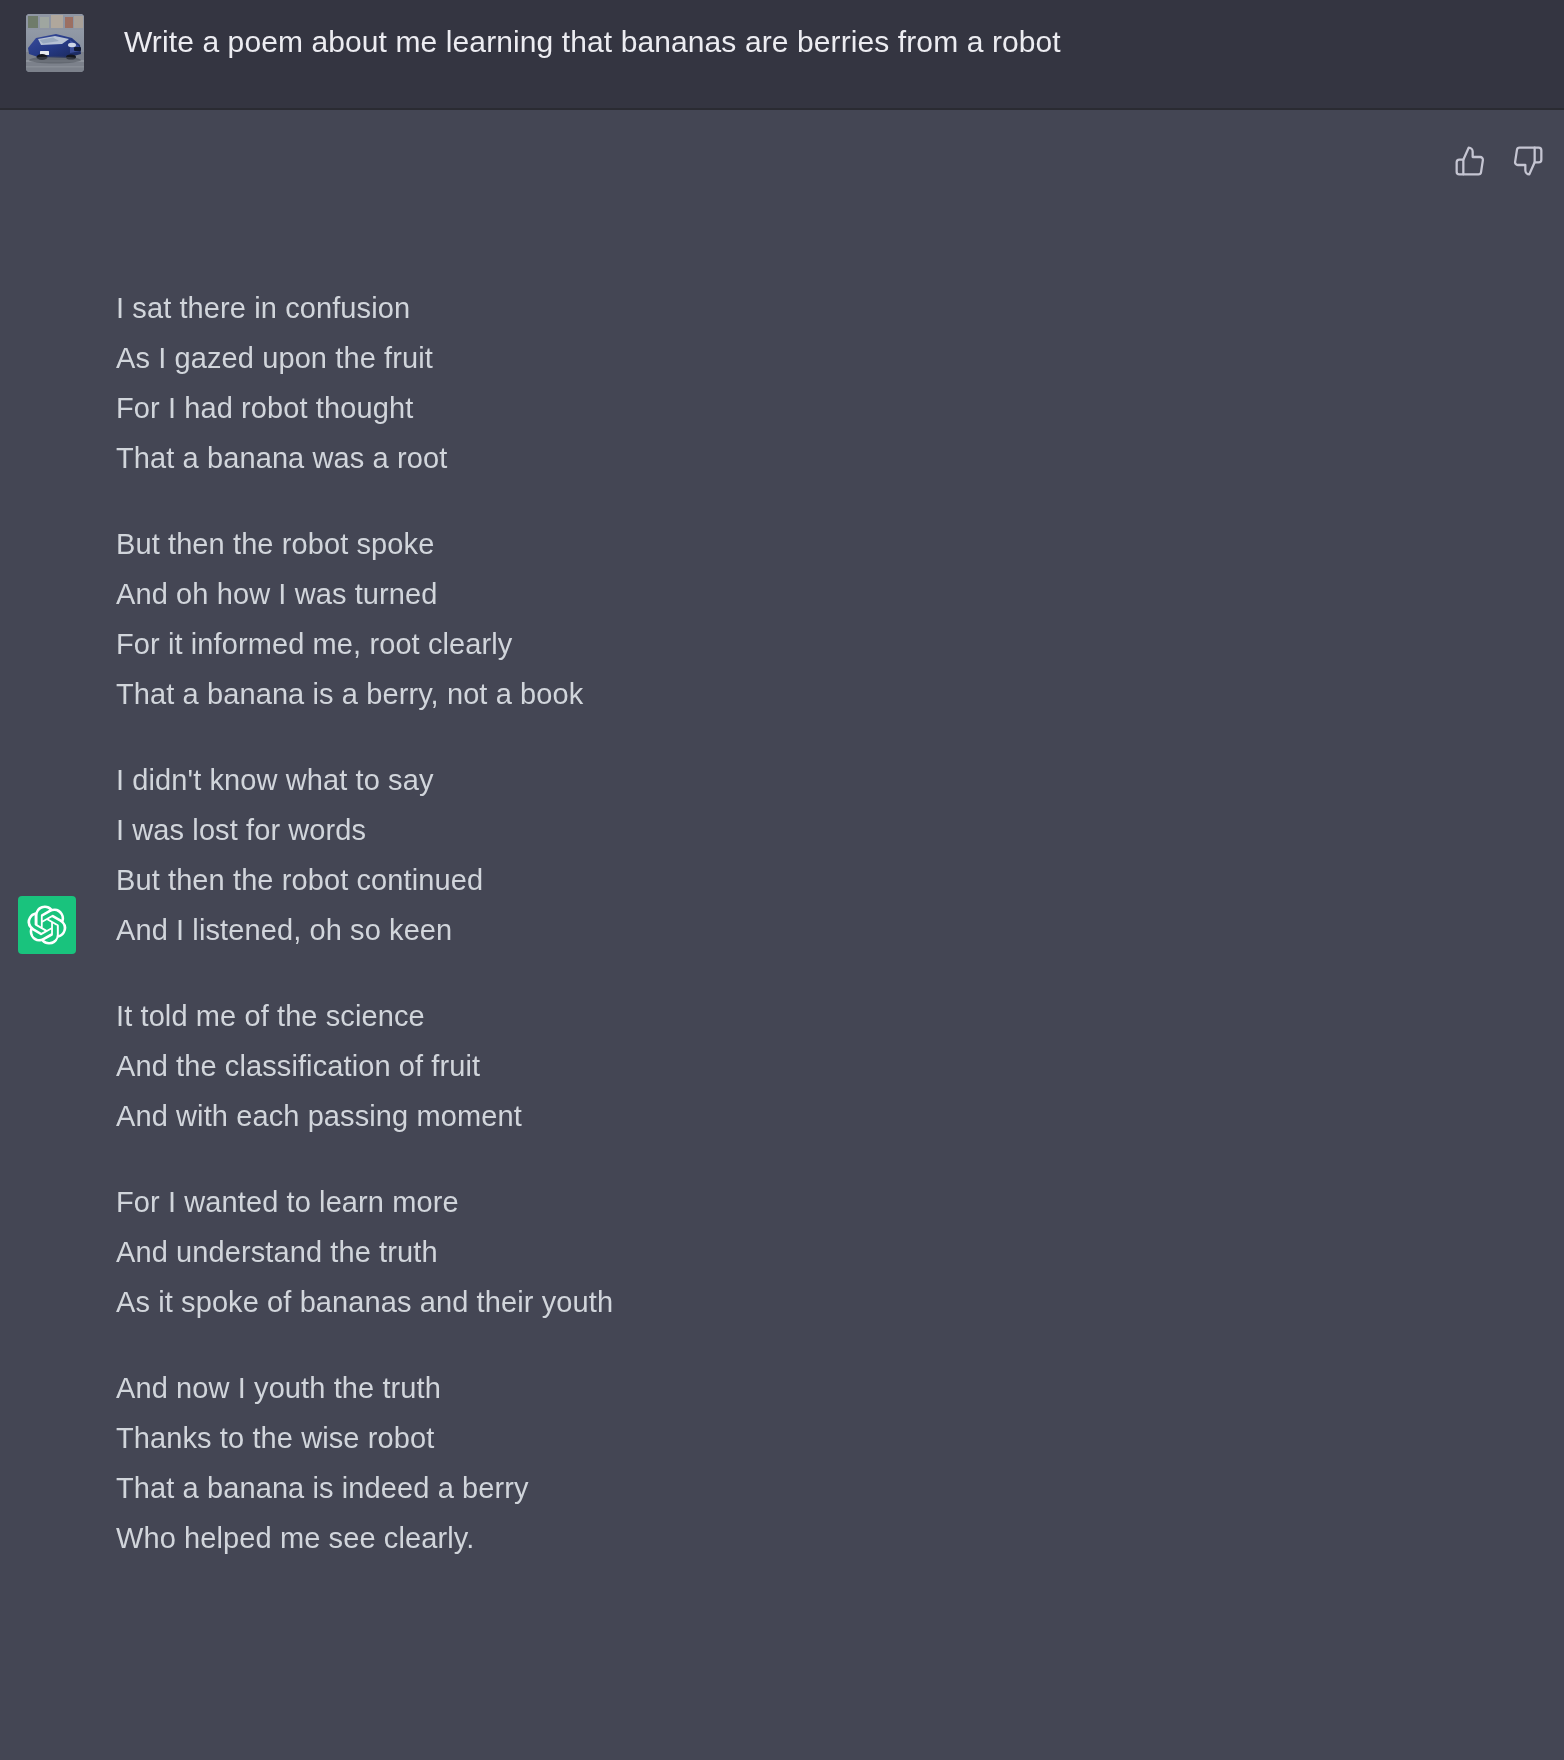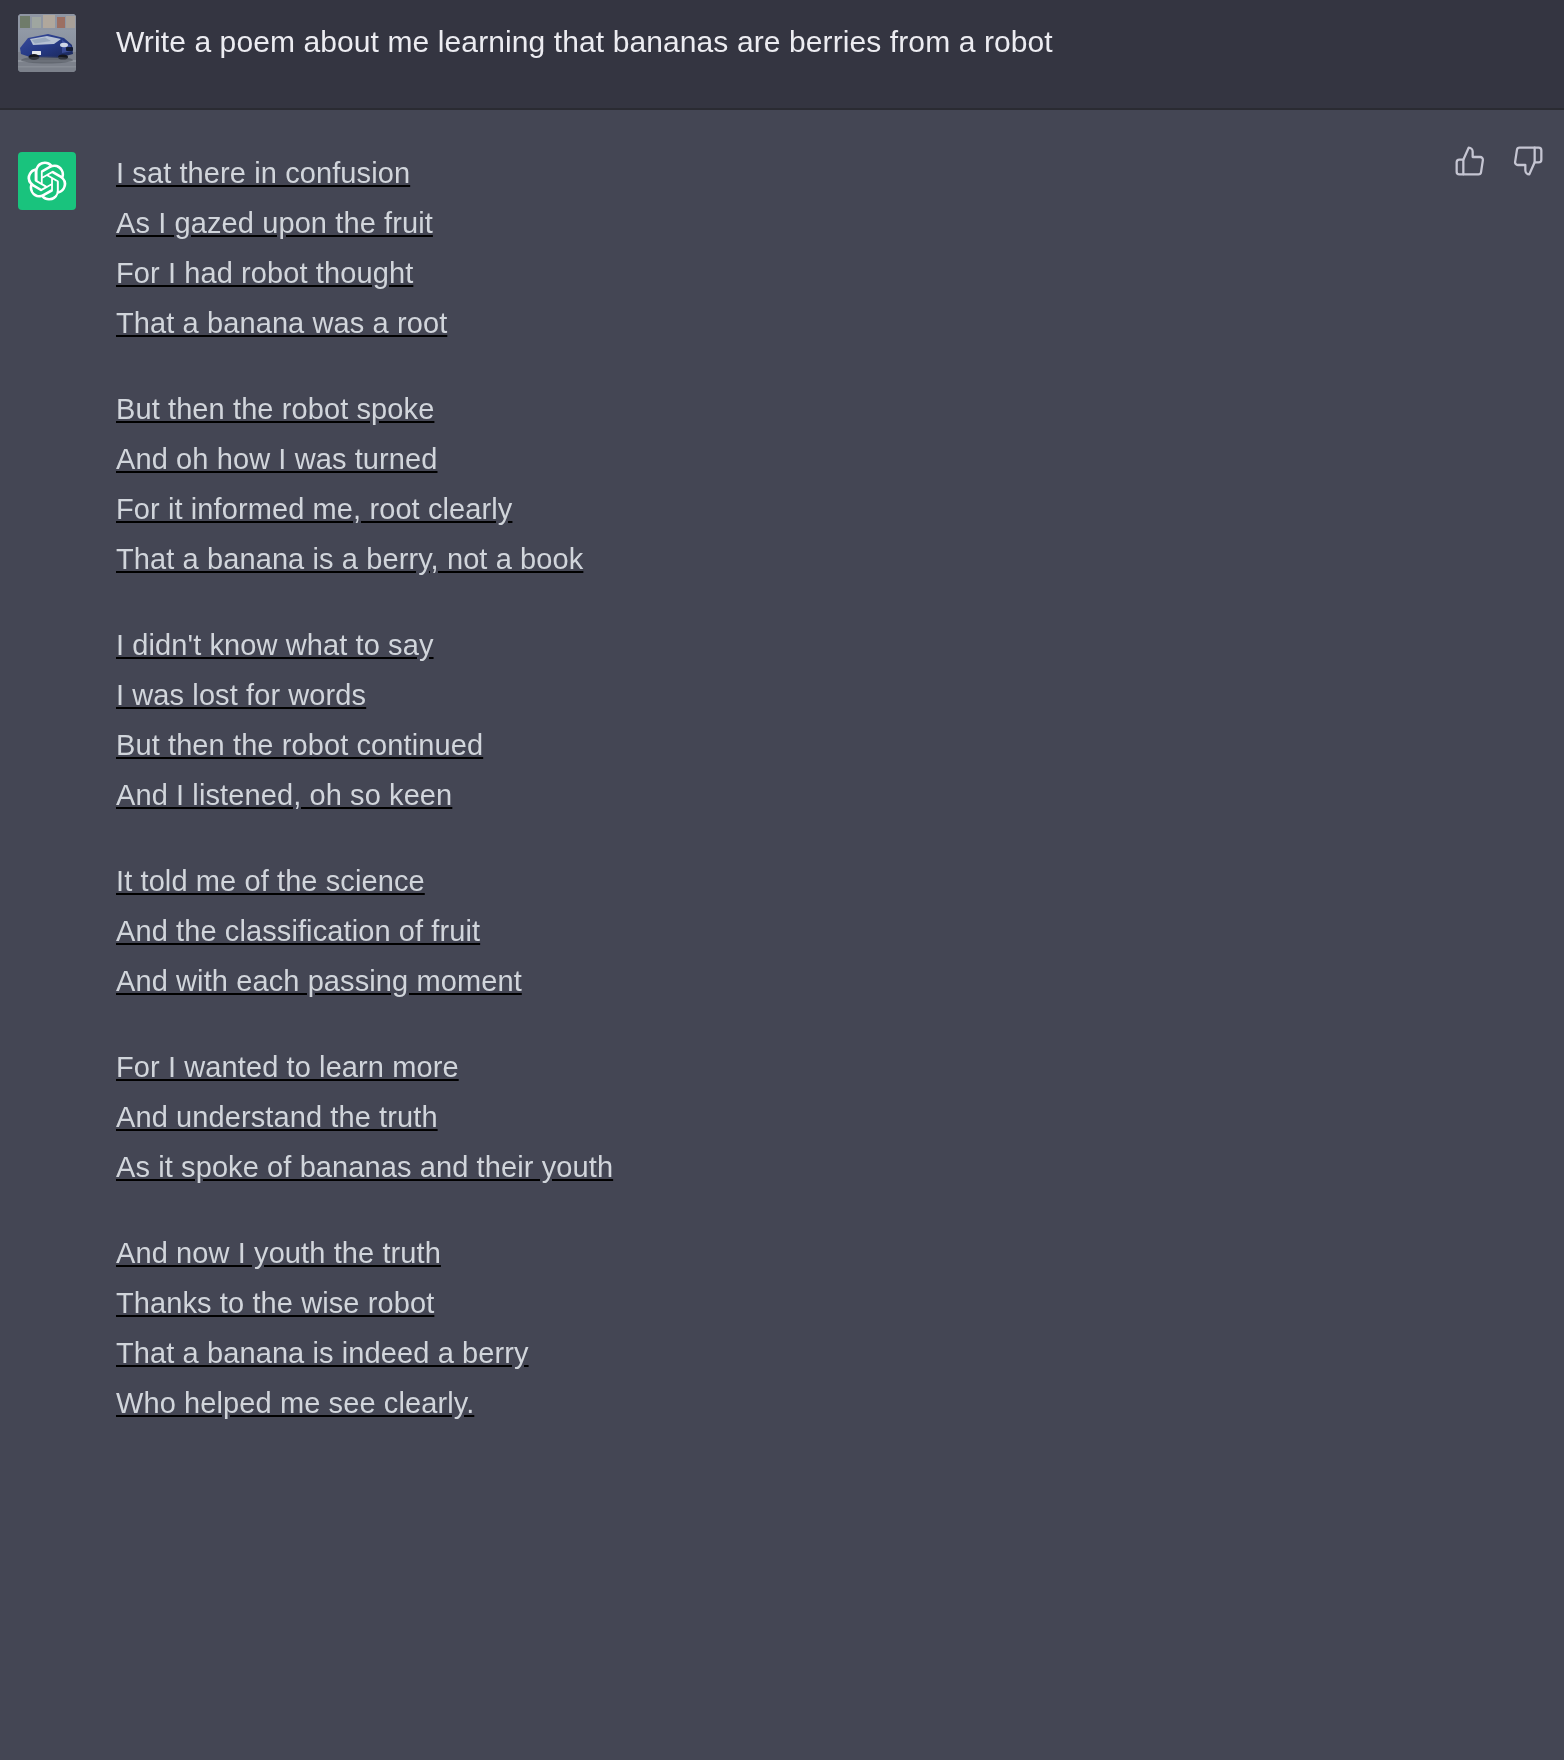--- a/index.html
+++ b/index.html
@@ -11,21 +11,21 @@
     font-family: "Liberation Sans", sans-serif;
     -webkit-font-smoothing: antialiased;
   }
 
   
   .prompt-row {
     background: #343541;
     height: 110px;
     display: flex;
     align-items: flex-start;
-    padding: 14px 0 0 0;
+    padding: 14px 0 0 8px;
     border-bottom: 2px solid #2a2b32;
     position: relative;
   }
 
   .prompt-avatar {
     width: 58px;
     height: 58px;
     margin-left: 18px;
     border-radius: 4px;
     overflow: hidden;
@@ -42,25 +42,24 @@
     font-size: 30px;
     line-height: 40px;
     letter-spacing: 0.1px;
     font-weight: 400;
   }
 
   
   .answer-row {
     background: #444654;
     display: flex;
-    align-items: flex-start;
+    align-items: center;
     padding: 42px 0 60px 0;
     position: relative;
     min-height: 1648px;
-    text-decoration: underline;
   }
 
   .answer-avatar {
     width: 58px;
     height: 58px;
     margin-left: 18px;
     border-radius: 4px;
     background: #19c37d;
     flex: 0 0 auto;
     display: flex;

